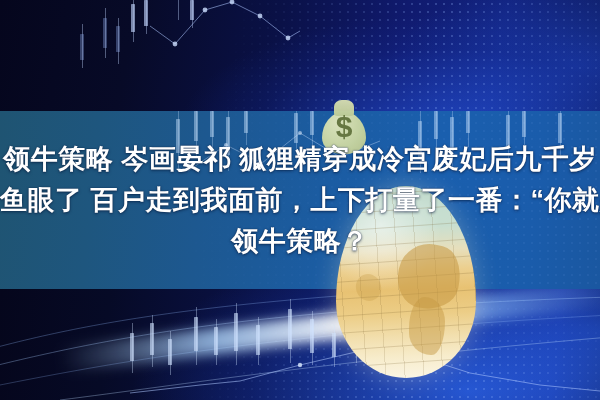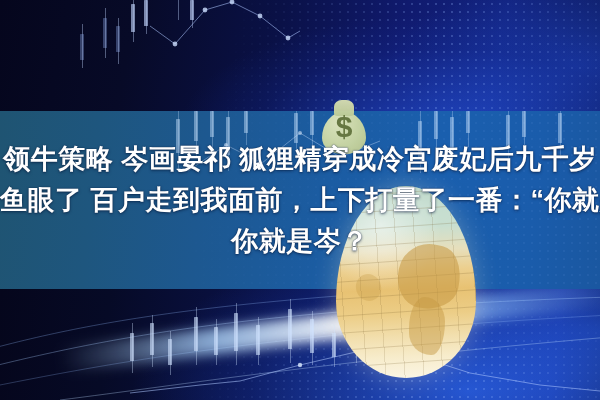--- a/index.html
+++ b/index.html
@@ -285,16 +285,16 @@
 
   <div class="bag" id="bag1">
     <div class="body"></div>
       <div class="neck"></div>
     <div class="sym">$</div>
   </div>
 
   <div class="caption">
     <span class="cap-line l1">领牛策略 岑画晏祁 狐狸精穿成冷宫废妃后九千岁</span>
     <span class="cap-line l2">鱼眼了 百户走到我面前，上下打量了一番：“你就是岑</span>
-    <span class="cap-line l3">你就是岑？</span>
+    <span class="cap-line l3">领牛策略？</span>
   </div>
 
 </div>
 
 </body></html>

